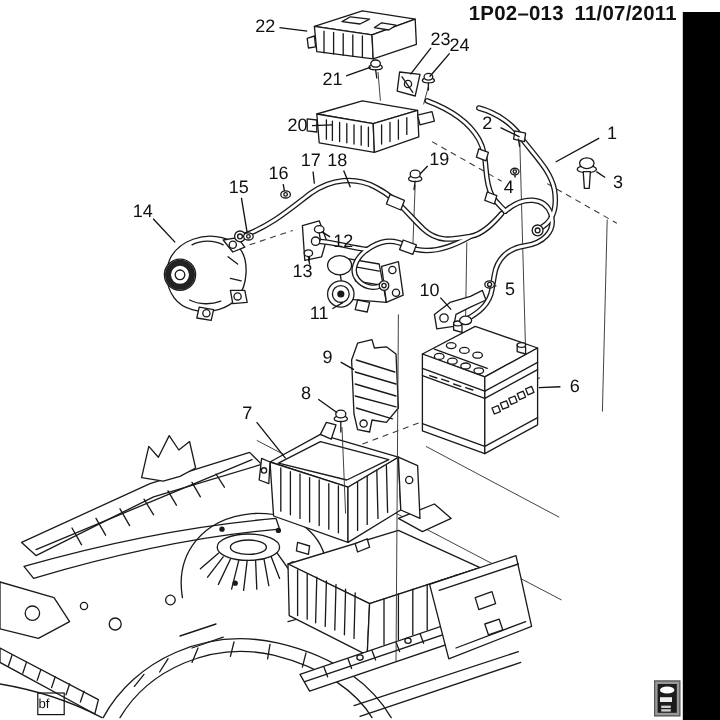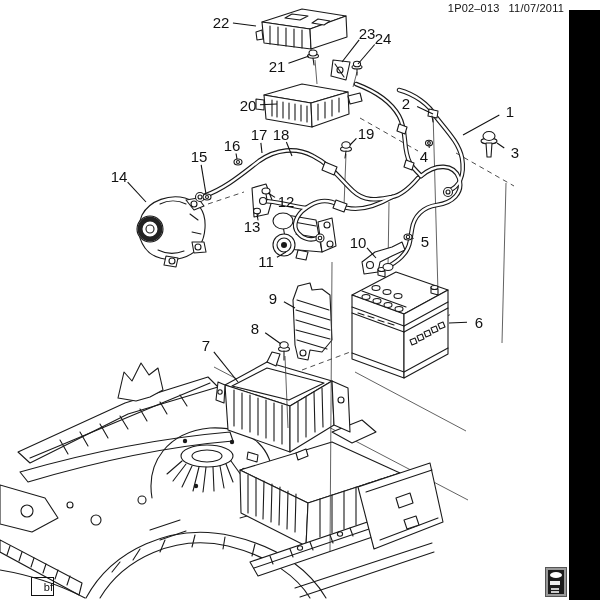--- a/index.html
+++ b/index.html
@@ -1,22 +1,22 @@
 <!DOCTYPE html>
 <html><head>
 <meta charset="utf-8">
 <style>
   html,body{margin:0;padding:0;background:#fff;}
   #page{position:relative;width:600px;height:600px;background:#fff;overflow:hidden;
         font-family:"Liberation Sans",sans-serif;}
-  #hdr{position:absolute;top:2px;right:36px;font-size:11px;color:#111;
-       display:flex;gap:9px;font-weight:normal;letter-spacing:.2px;}
+  #hdr{position:absolute;top:2px;right:36px;font-size:17px;color:#111;
+       display:flex;gap:9px;font-weight:bold;letter-spacing:.2px;}
   #blackbar{position:absolute;top:10px;left:569px;width:31px;height:590px;background:#000;}
   #bfbox{position:absolute;left:31px;top:577px;width:21px;height:17px;border:1.6px solid #111;
-         font-size:11px;color:#111;display:flex;align-items:center;justify-content:flex-end;}
+         font-size:11px;color:#111;display:flex;align-items:center;justify-content:flex-start;}
   #stamp{position:absolute;left:545px;top:567px;width:22px;height:30px;background:#999;
          border:1px solid #555;box-sizing:border-box;padding:2px;}
   #stamp .inner{width:100%;height:100%;background:#1c1c1c;position:relative;}
   #stamp .blob{position:absolute;left:2px;top:2px;width:12px;height:6px;background:#fff;border-radius:50%;}
   #stamp .bar{position:absolute;left:2px;top:11px;width:10px;height:4px;background:#eee;}
   #stamp .s1,#stamp .s2{position:absolute;width:8px;height:1.5px;background:#ccc;left:3px;}
   #stamp .s1{top:18px}#stamp .s2{top:21px}
   svg{position:absolute;left:0;top:0;}
   .ln{fill:none;stroke:#1a1a1a;stroke-width:1.1;stroke-linejoin:round;stroke-linecap:round;}
   .fw{fill:#fff;stroke:#1a1a1a;stroke-width:1.1;stroke-linejoin:round;}

